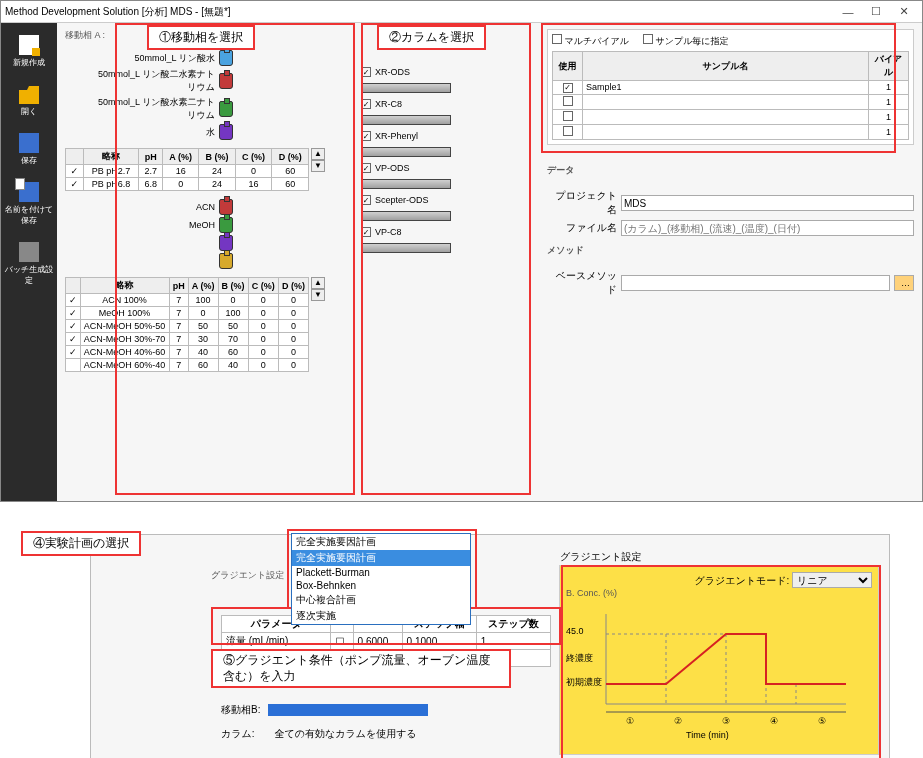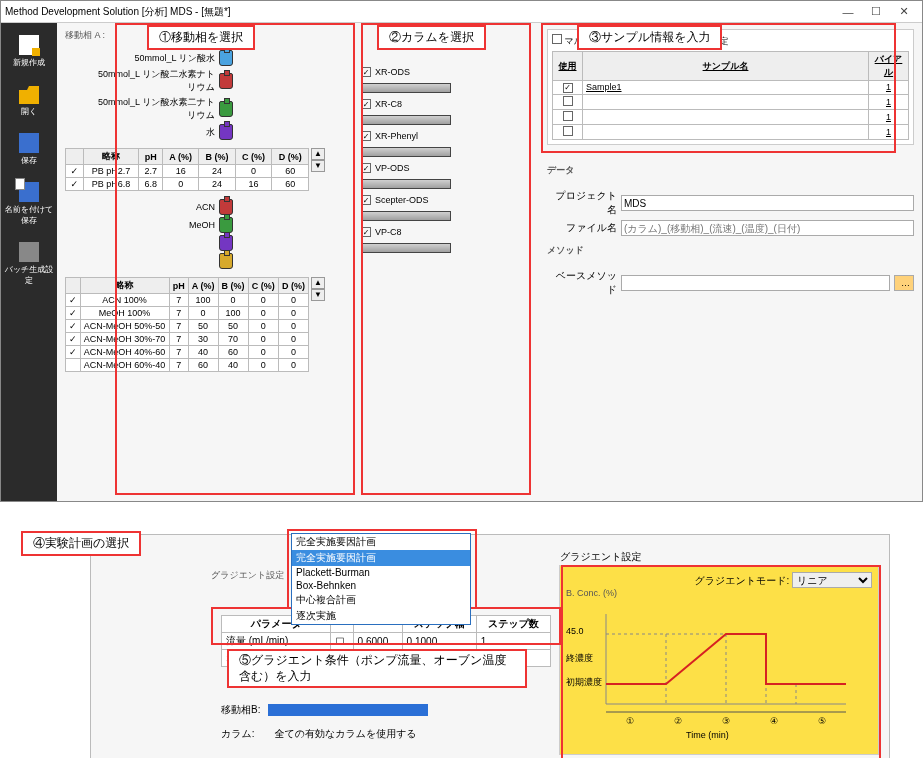--- a/index.html
+++ b/index.html
@@ -85,21 +85,20 @@
       <div class="side-item">
         <div class="side-icon" style="background:#888;"></div>
         <span>バッチ生成設定</span>
       </div>
     </div>
 
     <div class="content">
 
       <div class="callout" style="left:90px; top:2px;">①移動相を選択</div>
       <div class="callout" style="left:320px; top:2px;">②カラムを選択</div>
-      <div class="callout" style="left:520px; top:2px;">③サンプル情報を入力</div>
       <div class="redbox" style="left:58px; top:0px; width:240px; height:472px;"></div>
       <div class="redbox" style="left:304px; top:0px; width:170px; height:472px;"></div>
       <div class="redbox" style="left:484px; top:0px; width:355px; height:130px;"></div>
 
       <div class="col1">
         <div class="lbl-sm">移動相 A :</div>
         <div id="mpa-solv">
             <div class="solvent-row">
       <span class="solvent-label">50mmol_L リン酸水</span>
       <span class="bottle" style="background:#4aa3e0"></span>
@@ -282,21 +281,21 @@
     <div class="col-bar"></div>
           </div>
       </div>
 
       <div class="col3">
         <div class="panel" style="padding:4px;">
           <div style="display:flex;gap:14px;margin-bottom:3px;">
             <label style="font-size:9px;"><span class="chk"></span> <span>マルチバイアル</span></label>
             <label style="font-size:9px;"><span class="chk"></span> <span>サンプル毎に指定</span></label>
           </div>
-          <table class="grid sample-table" id="sample-table" style="width:100%;text-decoration:underline;">
+          <table class="grid sample-table" id="sample-table" style="width:100%;">
               <tbody>
                 <tr>
                   <th>使用</th>
                   <th>サンプル名</th>
                   <th>バイアル</th>
                 </tr>
                 <tr>
     <td style="width:30px;"><span class="chk">✓</span></td>
     <td style="text-align:left;">Sample1</td>
     <td style="width:40px;">1</td>
@@ -340,21 +339,21 @@
       </div>
 
     </div>
   </div>
 </div>
 
 <div class="lower">
   <div class="callout" style="left:-70px; top:-4px;">④実験計画の選択</div>
   <div class="redbox" style="left:196px; top:-6px; width:190px; height:80px;"></div>
   <div class="redbox" style="left:120px; top:72px; width:350px; height:38px;"></div>
-  <div class="callout" style="left:136px; top:114px; width:300px; line-height:1.3;font-family:Liberation Serif, serif;">⑤グラジエント条件（ポンプ流量、オーブン温度含む）を入力</div>
+  <div class="callout" style="left:120px; top:114px; width:300px; line-height:1.3;font-family:Liberation Serif, serif;">⑤グラジエント条件（ポンプ流量、オーブン温度含む）を入力</div>
   <div class="redbox" style="left:470px; top:30px; width:320px; height:196px;"></div>
 
   <div class="dropdown-open" id="doe-dd">
       <div class="">完全実施要因計画</div>
       <div class="sel">完全実施要因計画</div>
       <div class="">Plackett-Burman</div>
       <div class="">Box-Behnken</div>
       <div class="">中心複合計画</div>
       <div class="">逐次実施</div>
     </div>

